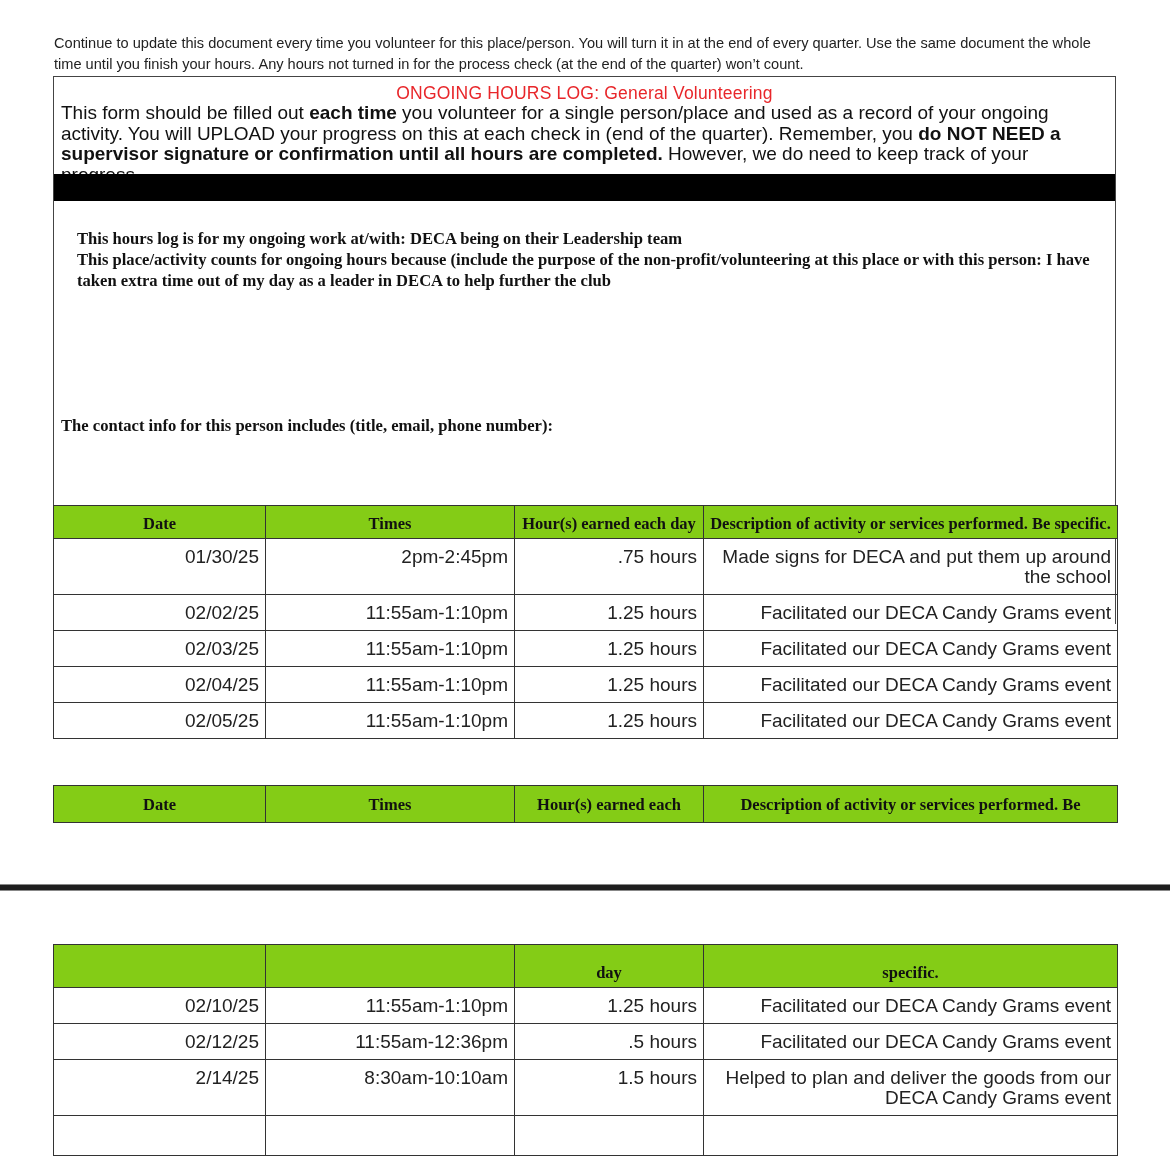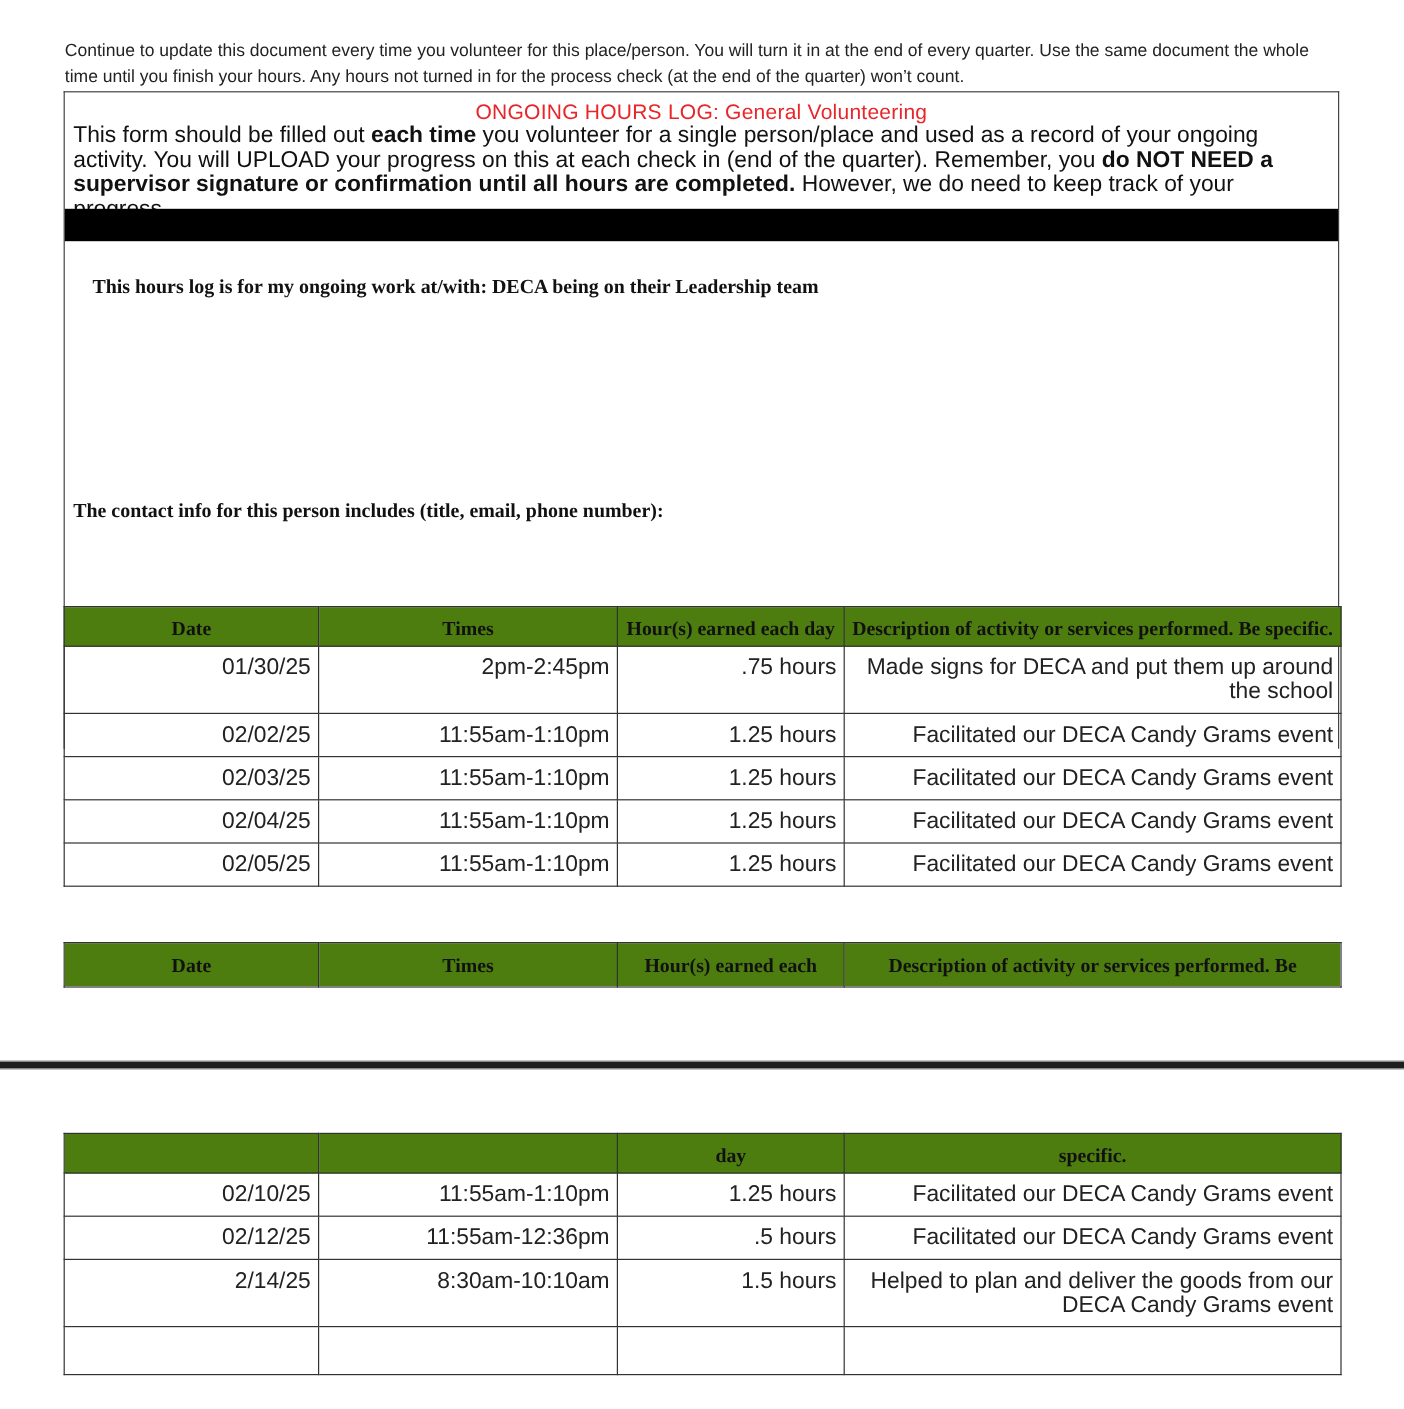--- a/index.html
+++ b/index.html
@@ -9,44 +9,45 @@
   .form-title { text-align: center; color: #e8262a; font-size: 17.5px; line-height: 20px; margin-top: 6px; letter-spacing: 0.2px; }
   .form-desc { padding: 0 7px; font-size: 19px; line-height: 20.5px; color: #111; }
   .black-bar { position: absolute; left: 0; right: 0; top: 97px; height: 27px; background: #000; }
   .serif-block { position: absolute; left: 7px; right: 7px; font-family: "Liberation Serif", serif; font-weight: bold; font-size: 16.6px; line-height: 21px; color: #111; }
   .info-1 { top: 151px; margin-left: 16px; }
   .info-2 { top: 297px; }
   .info-3 { top: 338px; }
 
   table.log { position: absolute; left: 53px; width: 1064px; border-collapse: collapse; table-layout: fixed; }
   table.log th, table.log td { border: 1.5px solid #333; box-sizing: border-box; }
-  table.log th { background: #4d7c0f; font-family: "Liberation Serif", serif; font-weight: bold; font-size: 16.5px; line-height: 21px; color: #111; text-align: center; vertical-align: top; padding: 7px 4px 4px; }
+  table.log th { background: #84cc16; font-family: "Liberation Serif", serif; font-weight: bold; font-size: 16.5px; line-height: 21px; color: #111; text-align: center; vertical-align: top; padding: 7px 4px 4px; }
   table.log td { font-size: 19px; line-height: 20px; color: #222; padding: 8px 6px 7px; vertical-align: top; text-align: right; }
   .c1 { width: 212px; } .c2 { width: 249px; } .c3 { width: 189px; } .c4 { width: 414px; }
   #table-1 { top: 505px; }
   #table-2 { top: 785px; }
   #table-2 th { height: 37px; white-space: nowrap; overflow: hidden; padding-top: 8px; }
   #table-3 { top: 944px; }
-  #table-3 th { padding-top: 7px; height: 28px; }
+  #table-3 th { padding-top: 17px; height: 28px; }
   .row-tall td { height: 56px; }
   .row-std td { height: 36px; }
   .row-empty td { height: 40px; border-bottom: none; }
   .page-divider { position: absolute; left: 0; width: 1170px; top: 884px; height: 5px; background: #1e1e1e; border-top: 1px solid #888; border-bottom: 1px solid #888; }
 </style>
 </head>
 <body>
 
 <div class="intro">Continue to update this document every time you volunteer for this place/person. You will turn it in at the end of every quarter. Use the same document the whole time until you finish your hours. Any hours not turned in for the process check (at the end of the quarter) won’t count.</div>
 
 <div class="form-box">
   <div class="form-title" style="color: rgb(232, 38, 42);">ONGOING HOURS LOG: General Volunteering</div>
   <div class="form-desc"><span>This form should be filled out </span><b>each time</b><span> you volunteer for a single person/place and used as a record of your ongoing activity. You will UPLOAD your progress on this at each check in (end of the quarter). Remember, you </span><b>do NOT NEED a supervisor signature or confirmation until all hours are completed.</b><span> However, we do need to keep track of your progress.</span></div>
   <div class="black-bar"></div>
   <div class="serif-block info-1">
     <div>This hours log is for my ongoing work at/with: DECA being on their Leadership team</div>
+    <div>This place/activity counts for ongoing hours because (include the purpose of the non-profit/volunteering at this place or with this person: I have taken extra time out of my day as a leader in DECA to help further the club</div>
   </div>
   <div class="serif-block info-3">The contact info for this person includes (title, email, phone number):</div>
 </div>
 
 <table class="log" id="table-1">
   <colgroup>
       <col class="c1">
       <col class="c2">
       <col class="c3">
       <col class="c4">

